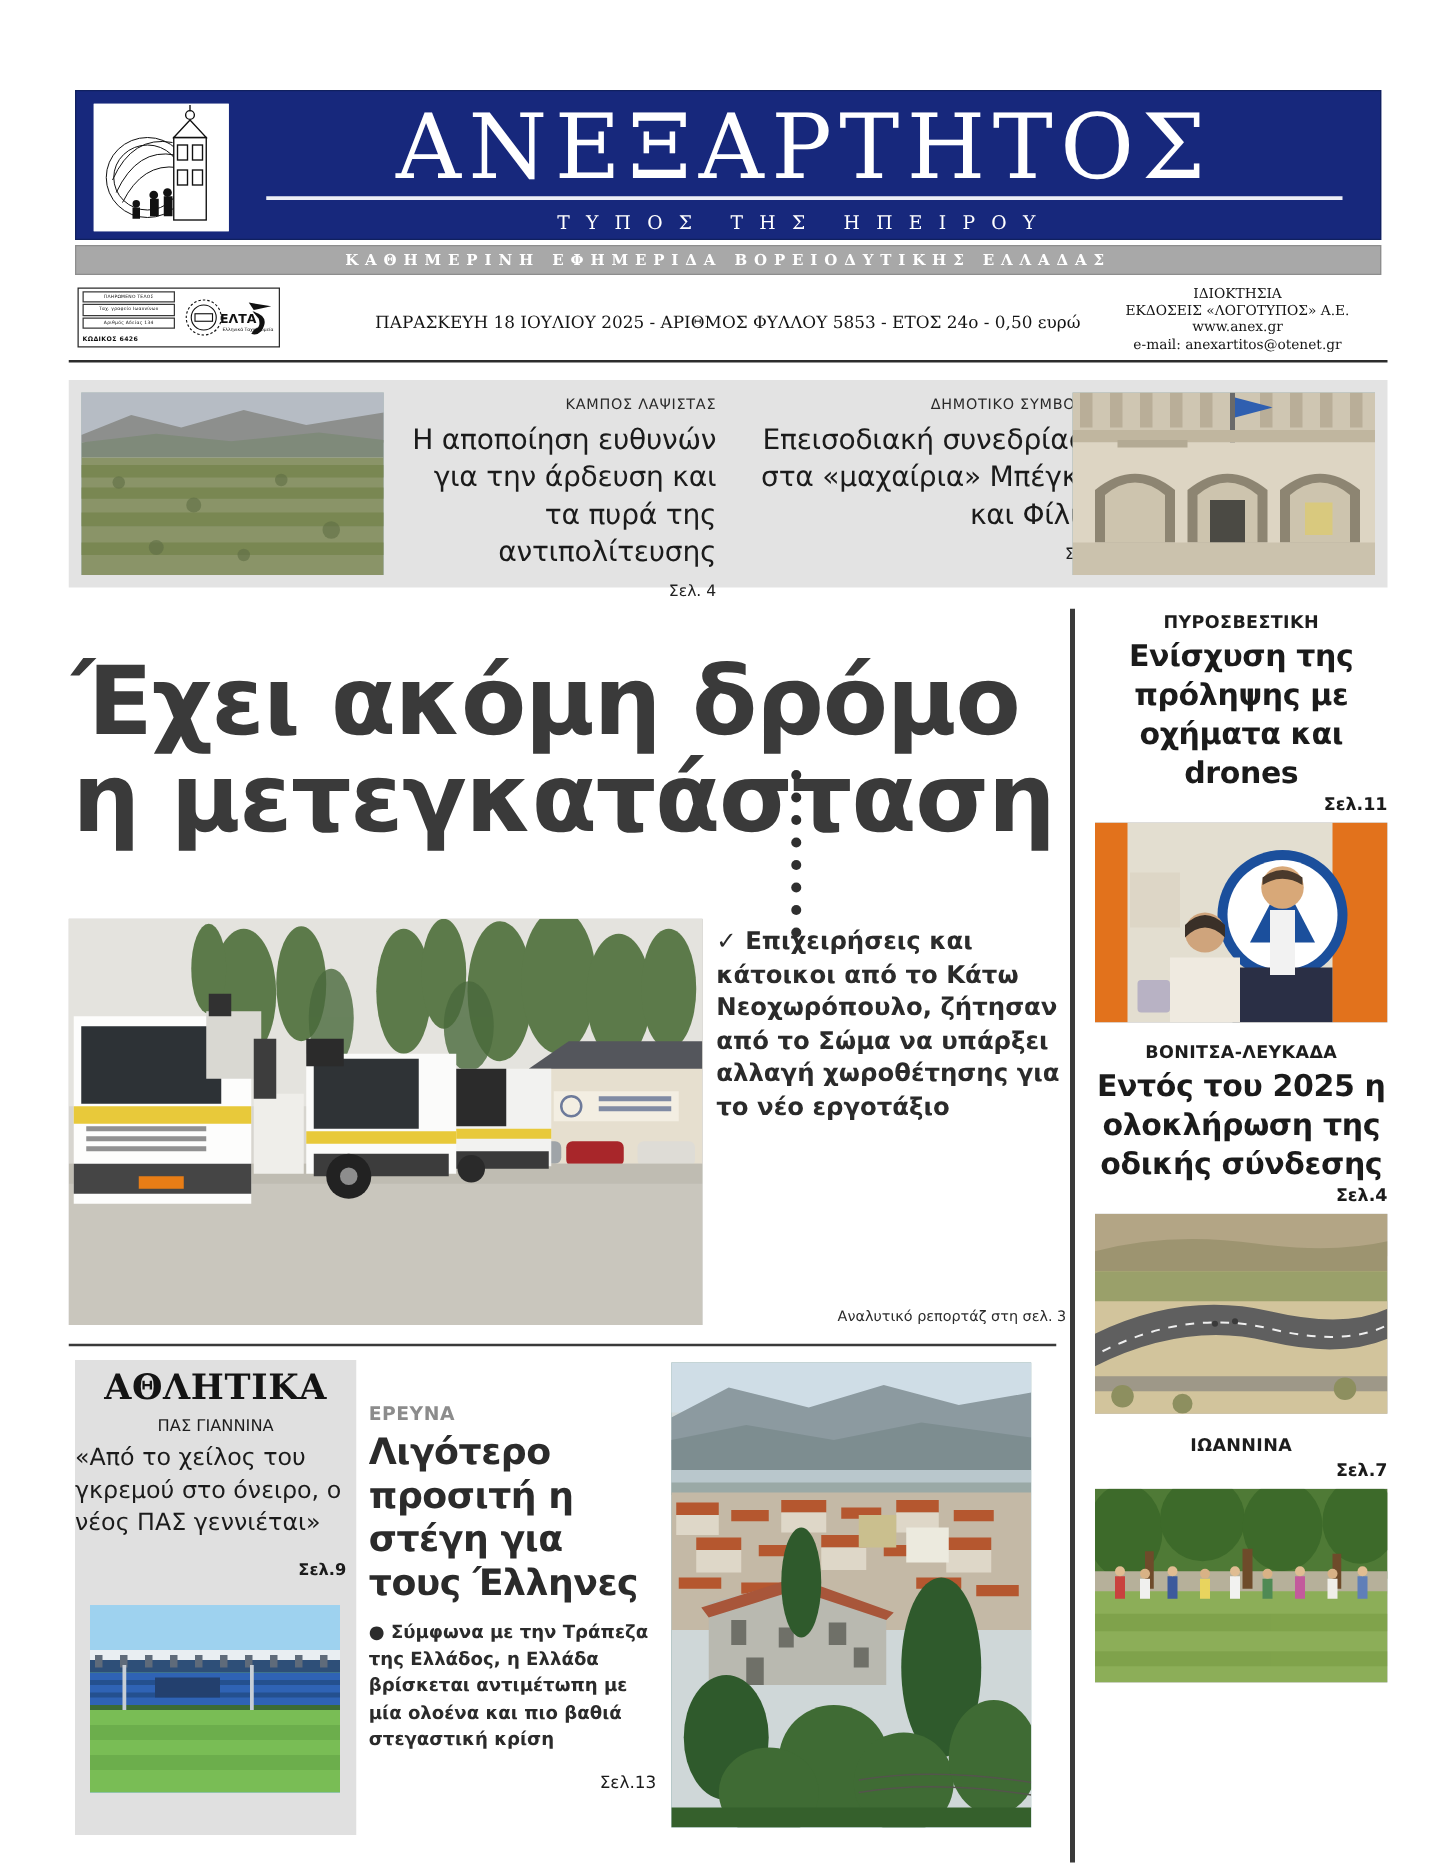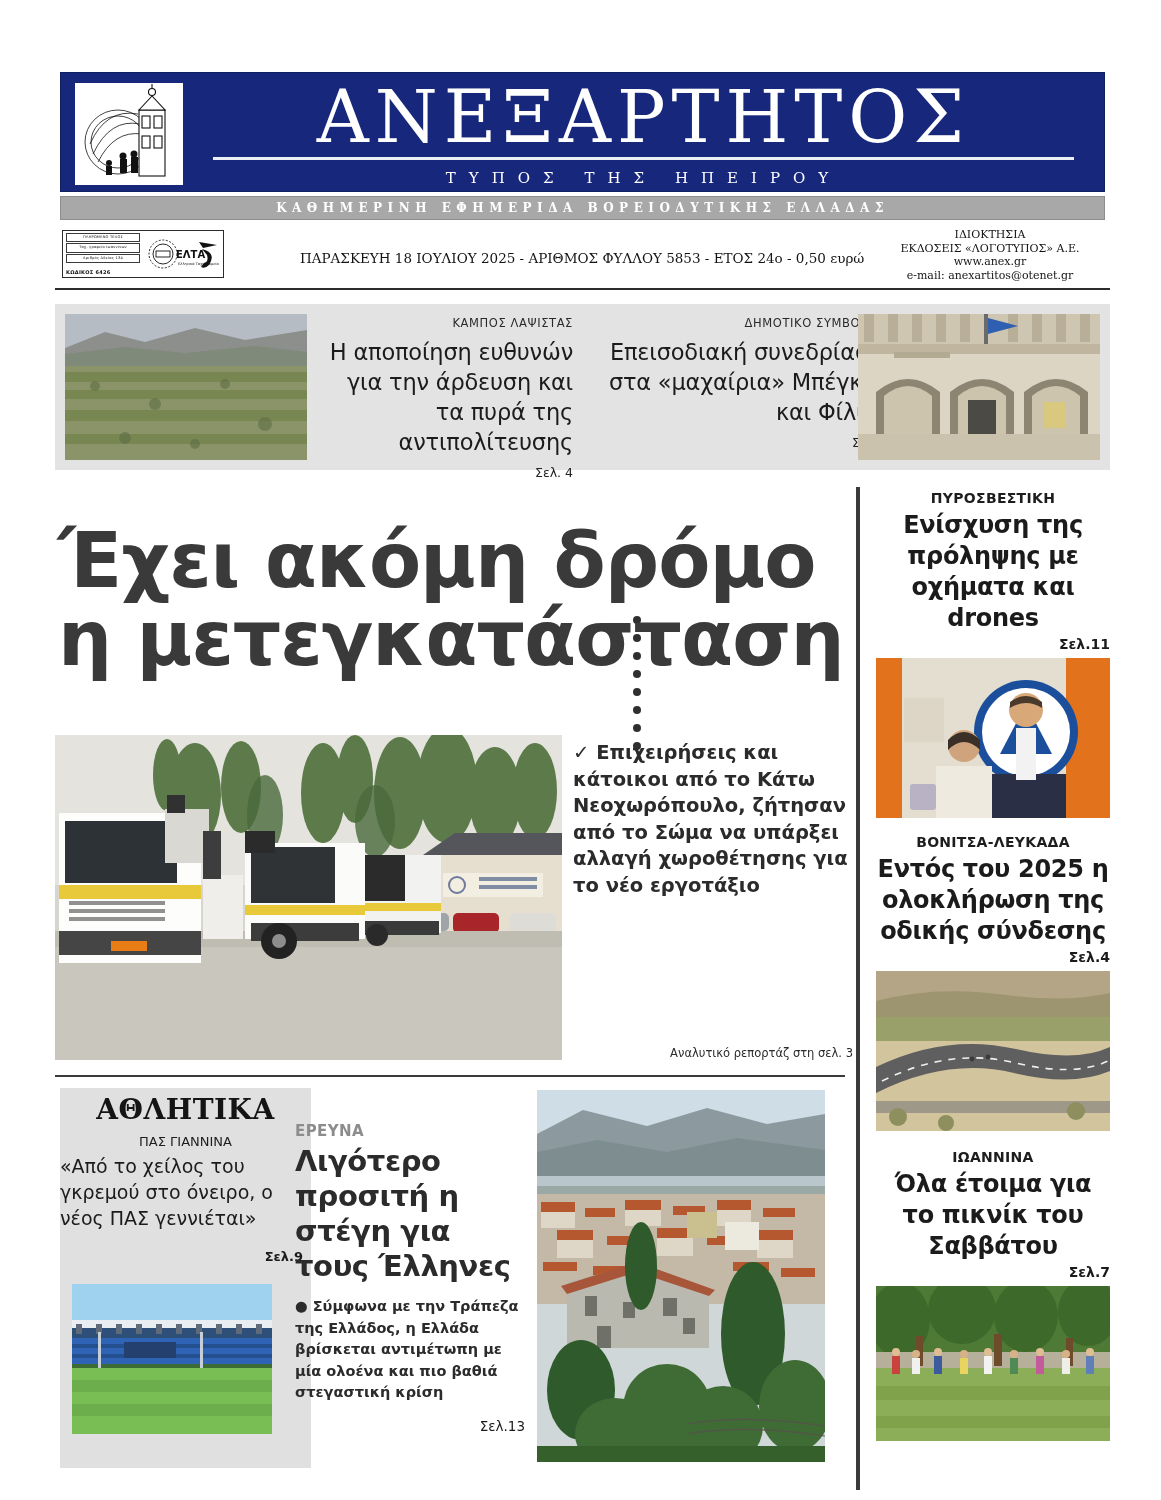--- a/index.html
+++ b/index.html
@@ -57,21 +57,21 @@
 
   
   .rcol{position:absolute;left:876px;top:490px;width:234px;}
   .r-item{text-align:center;margin-bottom:6px;}
   .r-kicker{font-size:14px;font-weight:700;letter-spacing:.3px;color:#1d1d1d;margin-bottom:4px;}
   .r-head{font-size:24px;line-height:31px;font-weight:700;color:#1b1b1b;letter-spacing:-.3px;}
   .r-page{font-size:14px;font-weight:700;text-align:right;color:#1b1b1b;margin-top:2px;}
   .r-photo{width:234px;height:160px;overflow:hidden;margin-top:6px;background:#bbb;}
 
   
-  .sports{position:absolute;left:60px;top:1088px;width:251px;height:380px;background:#e0e0e0;}
+  .sports{position:absolute;left:60px;top:1088px;width:225px;height:380px;background:#e0e0e0;}
   .sports-title{text-align:center;font-family:"DejaVu Serif","Liberation Serif",serif;font-size:28px;font-weight:700;letter-spacing:.5px;color:#141414;padding-top:5px;}
   .sports-kicker{text-align:center;font-size:13px;font-weight:400;color:#1d1d1d;margin-top:8px;}
   .sports-head{text-align:left;font-size:19px;line-height:26px;font-weight:400;color:#1b1b1b;margin-top:4px;}
   .sports-page{text-align:right;font-size:13px;font-weight:700;color:#1b1b1b;padding-right:8px;margin-top:18px;}
   .sports-photo{position:absolute;left:12px;top:196px;width:200px;height:150px;overflow:hidden;background:#5aa;}
 
   .survey{position:absolute;left:295px;top:1122px;width:230px;}
   .survey-kicker{font-size:15px;font-weight:700;color:#8c8c8c;letter-spacing:.4px;margin-bottom:4px;}
   .survey-head{font-size:29px;line-height:35px;font-weight:700;color:#2b2b2b;letter-spacing:-.4px;}
   .survey-body{font-size:14.5px;line-height:21.5px;font-weight:700;color:#2b2b2b;margin-top:12px;}
@@ -384,21 +384,20 @@
           <g fill="#3a3a3a">
               <circle cx="96" cy="88" r="2.4"></circle>
               <circle cx="112" cy="86" r="2.4"></circle>
             </g>
         </svg>
       </div>
     </div>
 
     <div class="r-item" style="margin-top:18px">
       <div class="r-kicker">ΙΩΑΝΝΙΝΑ</div>
-      <div class="r-head">Όλα έτοιμα για το πικνίκ του Σαββάτου</div>
       <div class="r-page">Σελ.7</div>
       <div class="r-photo" style="height:155px">
         <svg class="ph" viewBox="0 0 234 155" preserveAspectRatio="none">
           <rect width="234" height="155" fill="#8fae5e"></rect>
           <rect width="234" height="72" fill="#4f7a36"></rect>
           <g fill="#3d6a2a">
             <ellipse cx="24" cy="34" rx="30" ry="38"></ellipse>
               <ellipse cx="86" cy="24" rx="34" ry="34"></ellipse>
             <ellipse cx="150" cy="30" rx="32" ry="36"></ellipse>
               <ellipse cx="212" cy="26" rx="30" ry="34"></ellipse>

